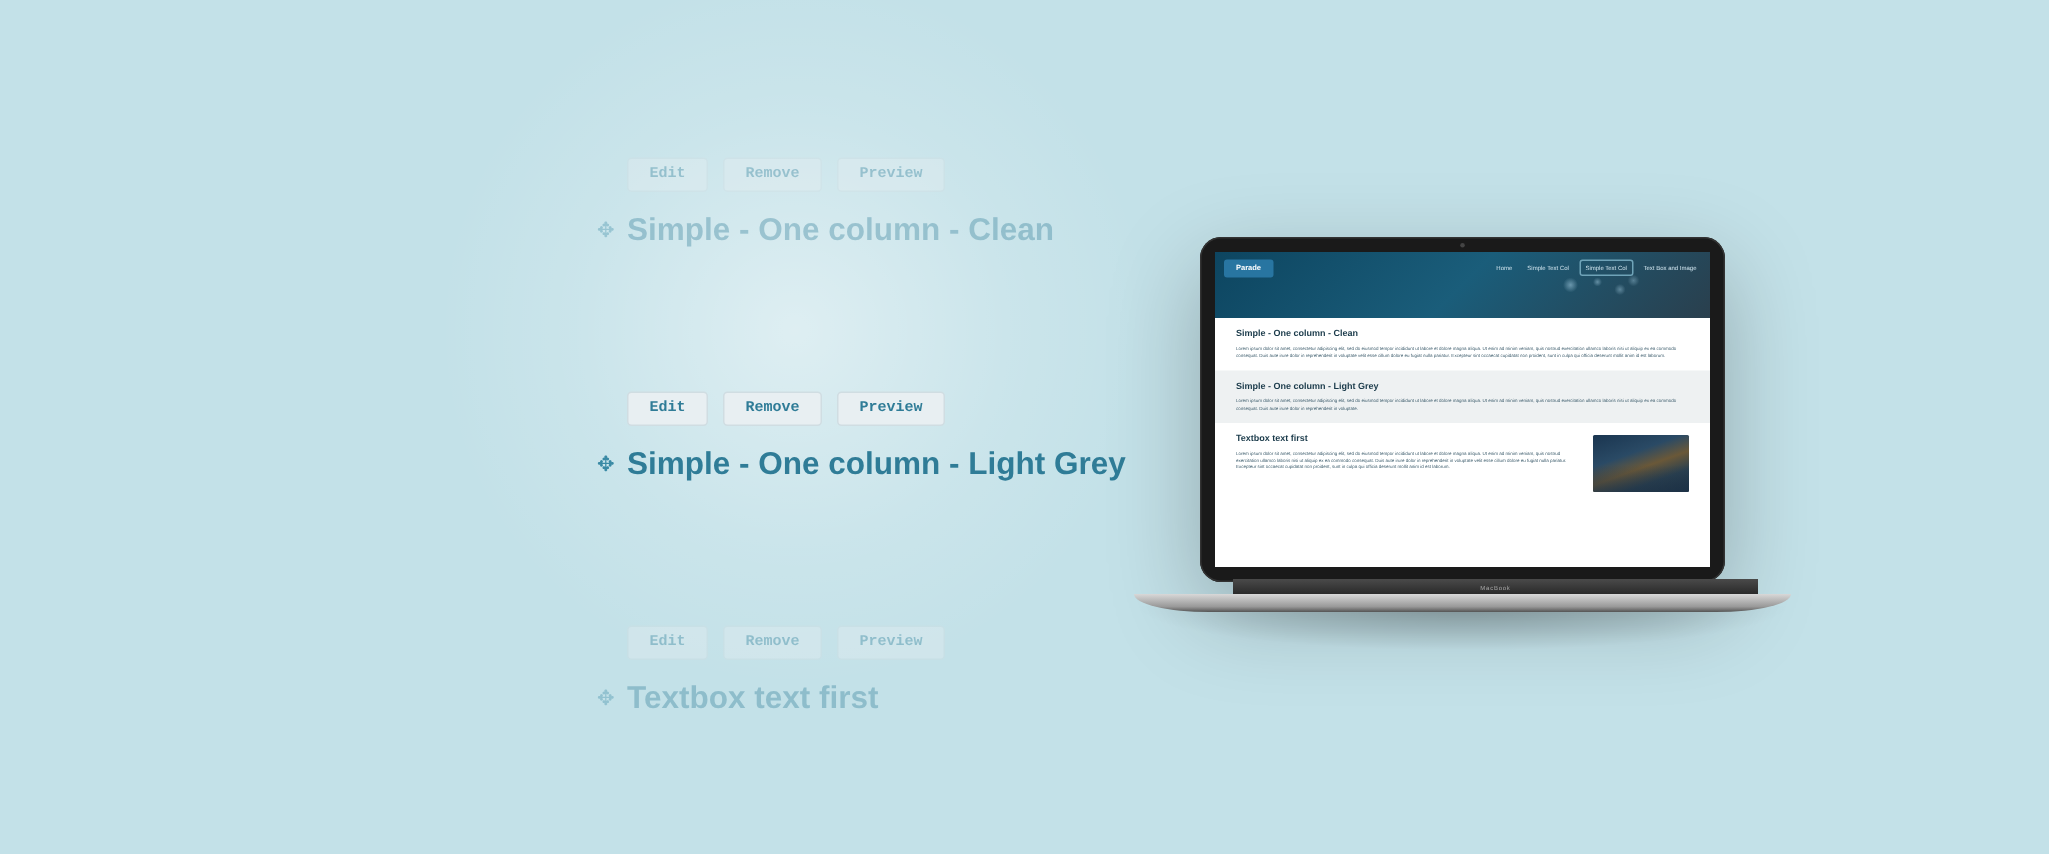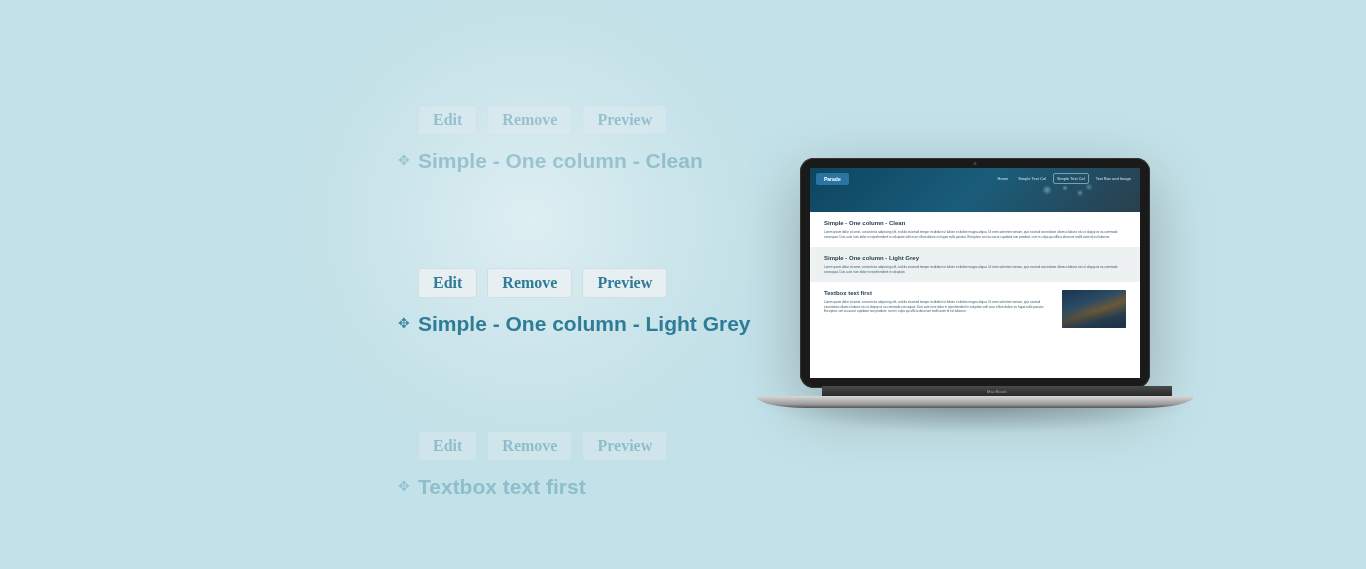--- a/index.html
+++ b/index.html
@@ -34,25 +34,25 @@
       display: flex;
       gap: 10px;
       margin-bottom: 14px;
       margin-left: 20px;
     }
     .btn {
       background: #e8eff2;
       border: 1px solid #d0dde2;
       color: #2f7c97;
       font-weight: 600;
-      font-size: 16px;
+      font-size: 10px;
       padding: 5px 14px;
       border-radius: 3px;
       cursor: pointer;
-      font-family: Liberation Serif, serif;
+      font-family: Liberation Mono, monospace;
     }
     .move-icon {
       position: absolute;
       left: 0;
       bottom: 6px;
       color: #3a8aa5;
       font-size: 14px;
       line-height: 1;
     }
     .block-title {

